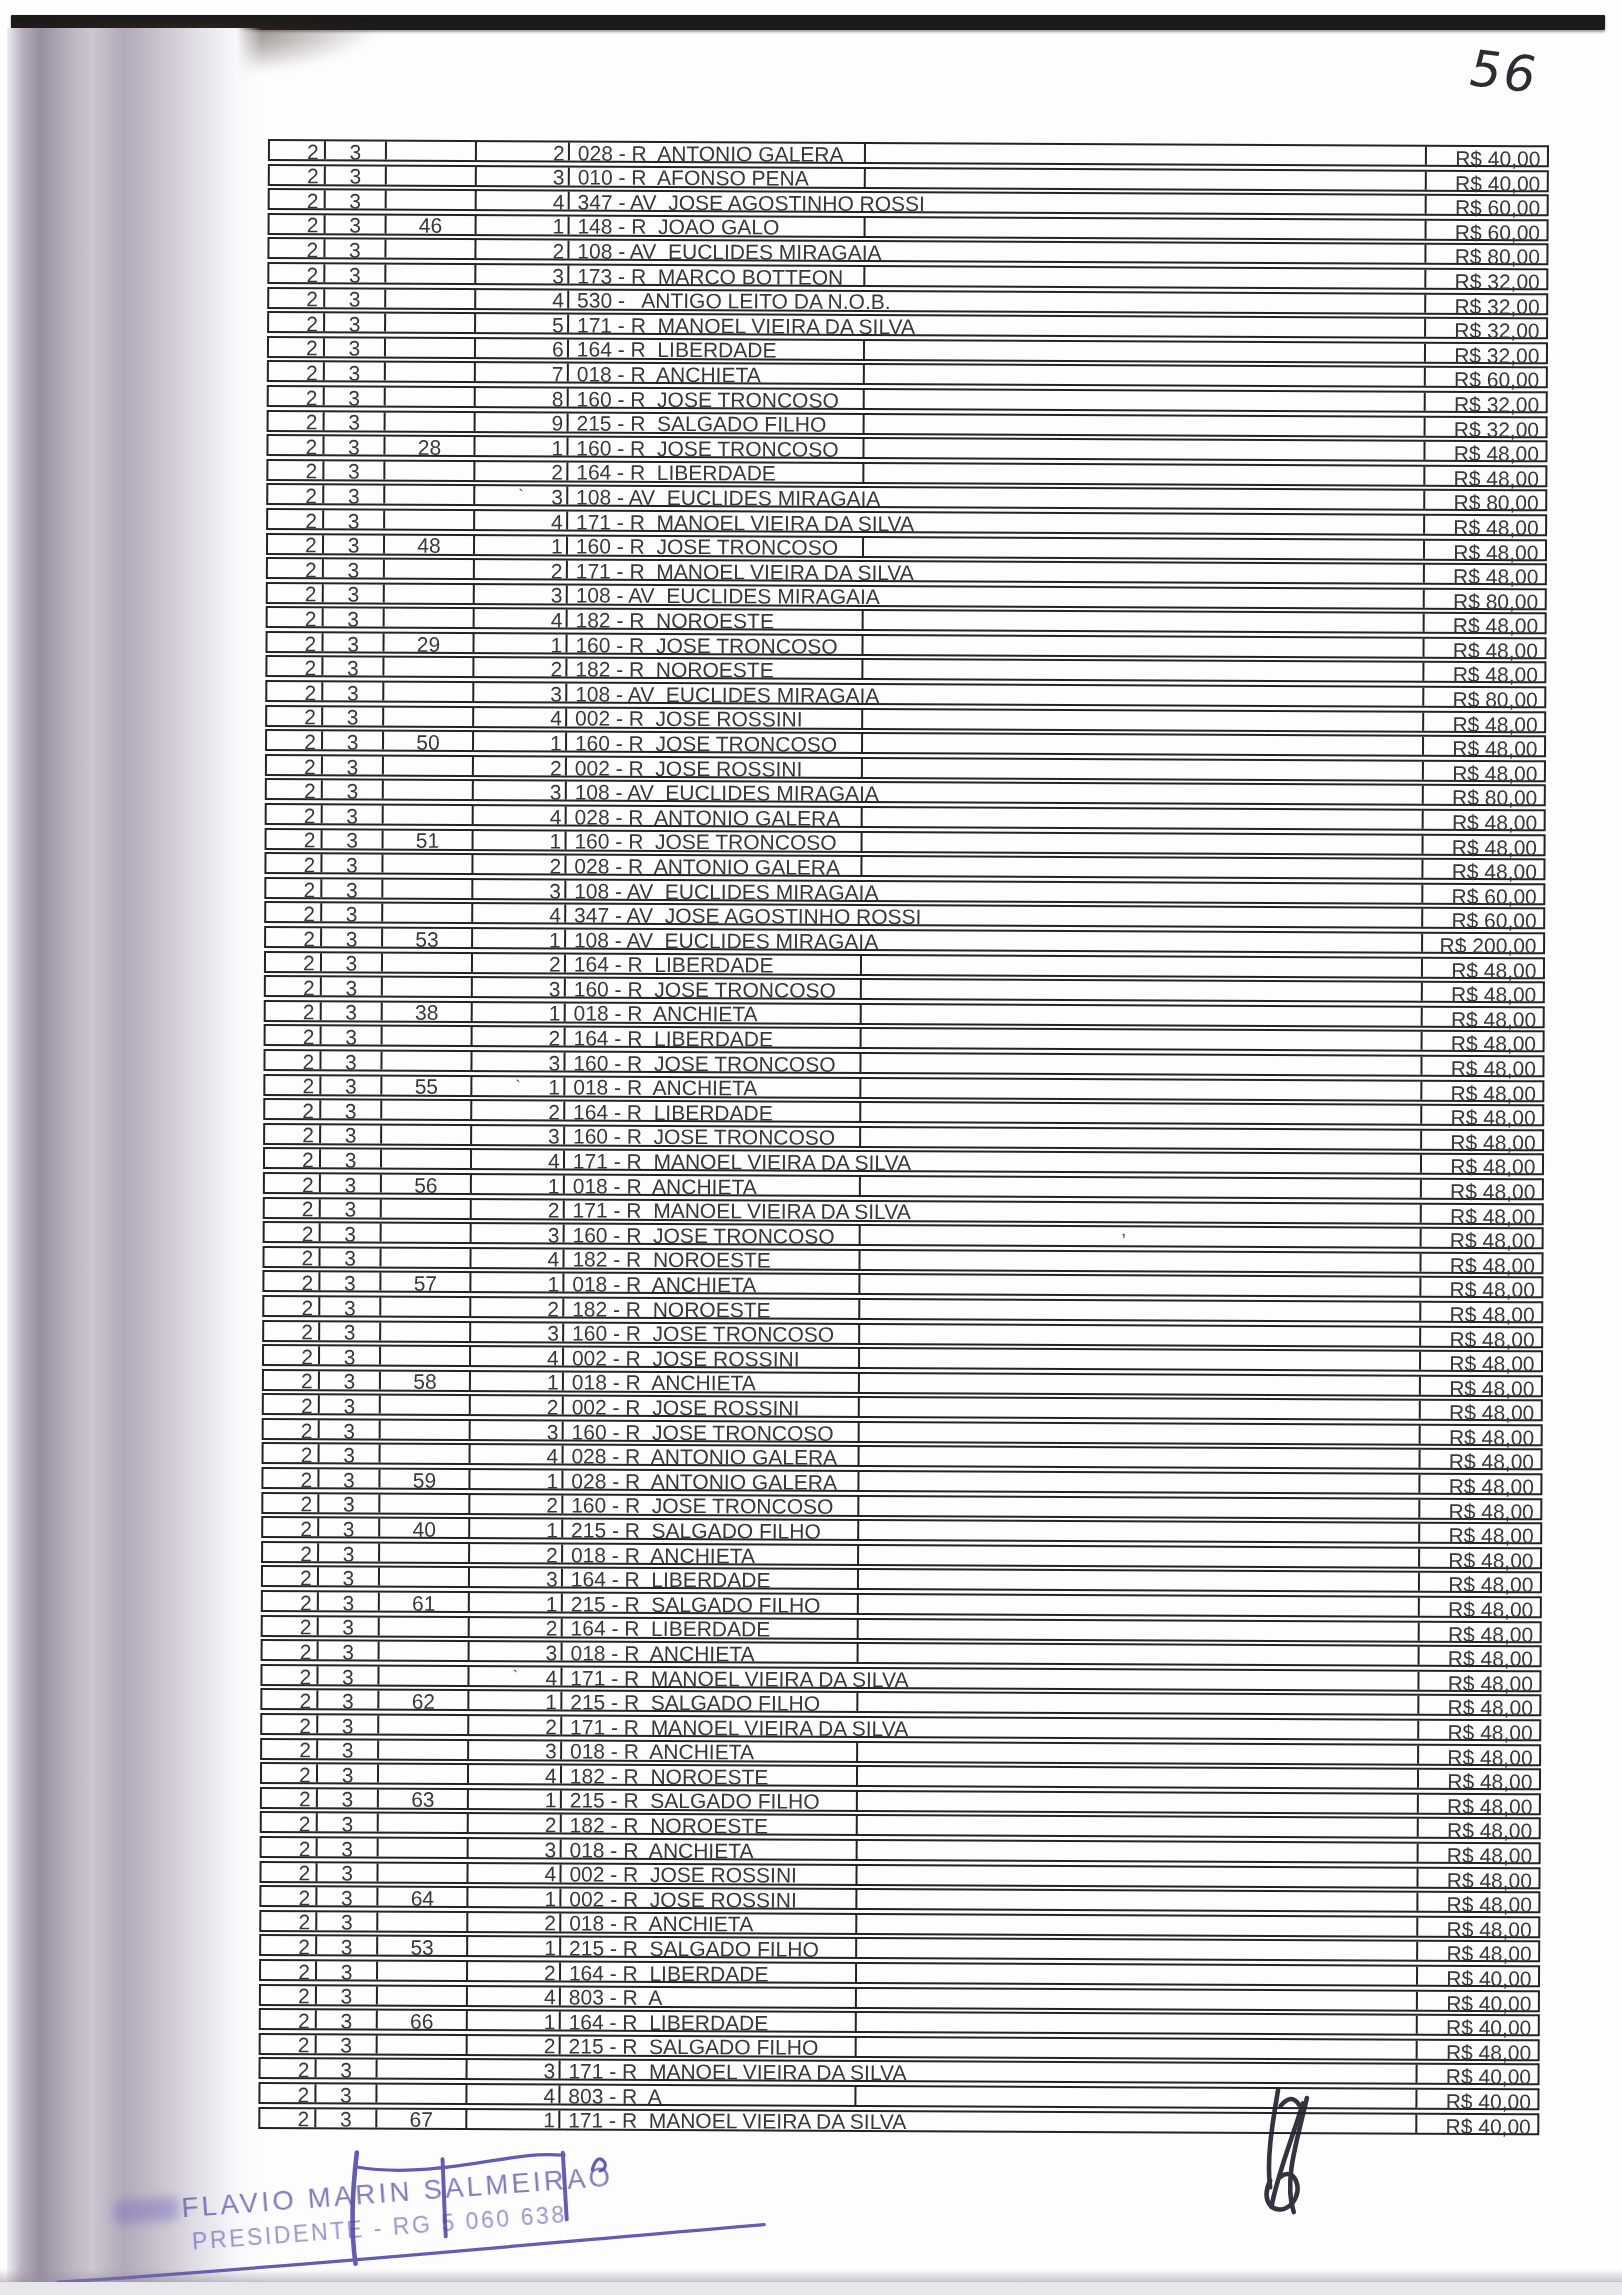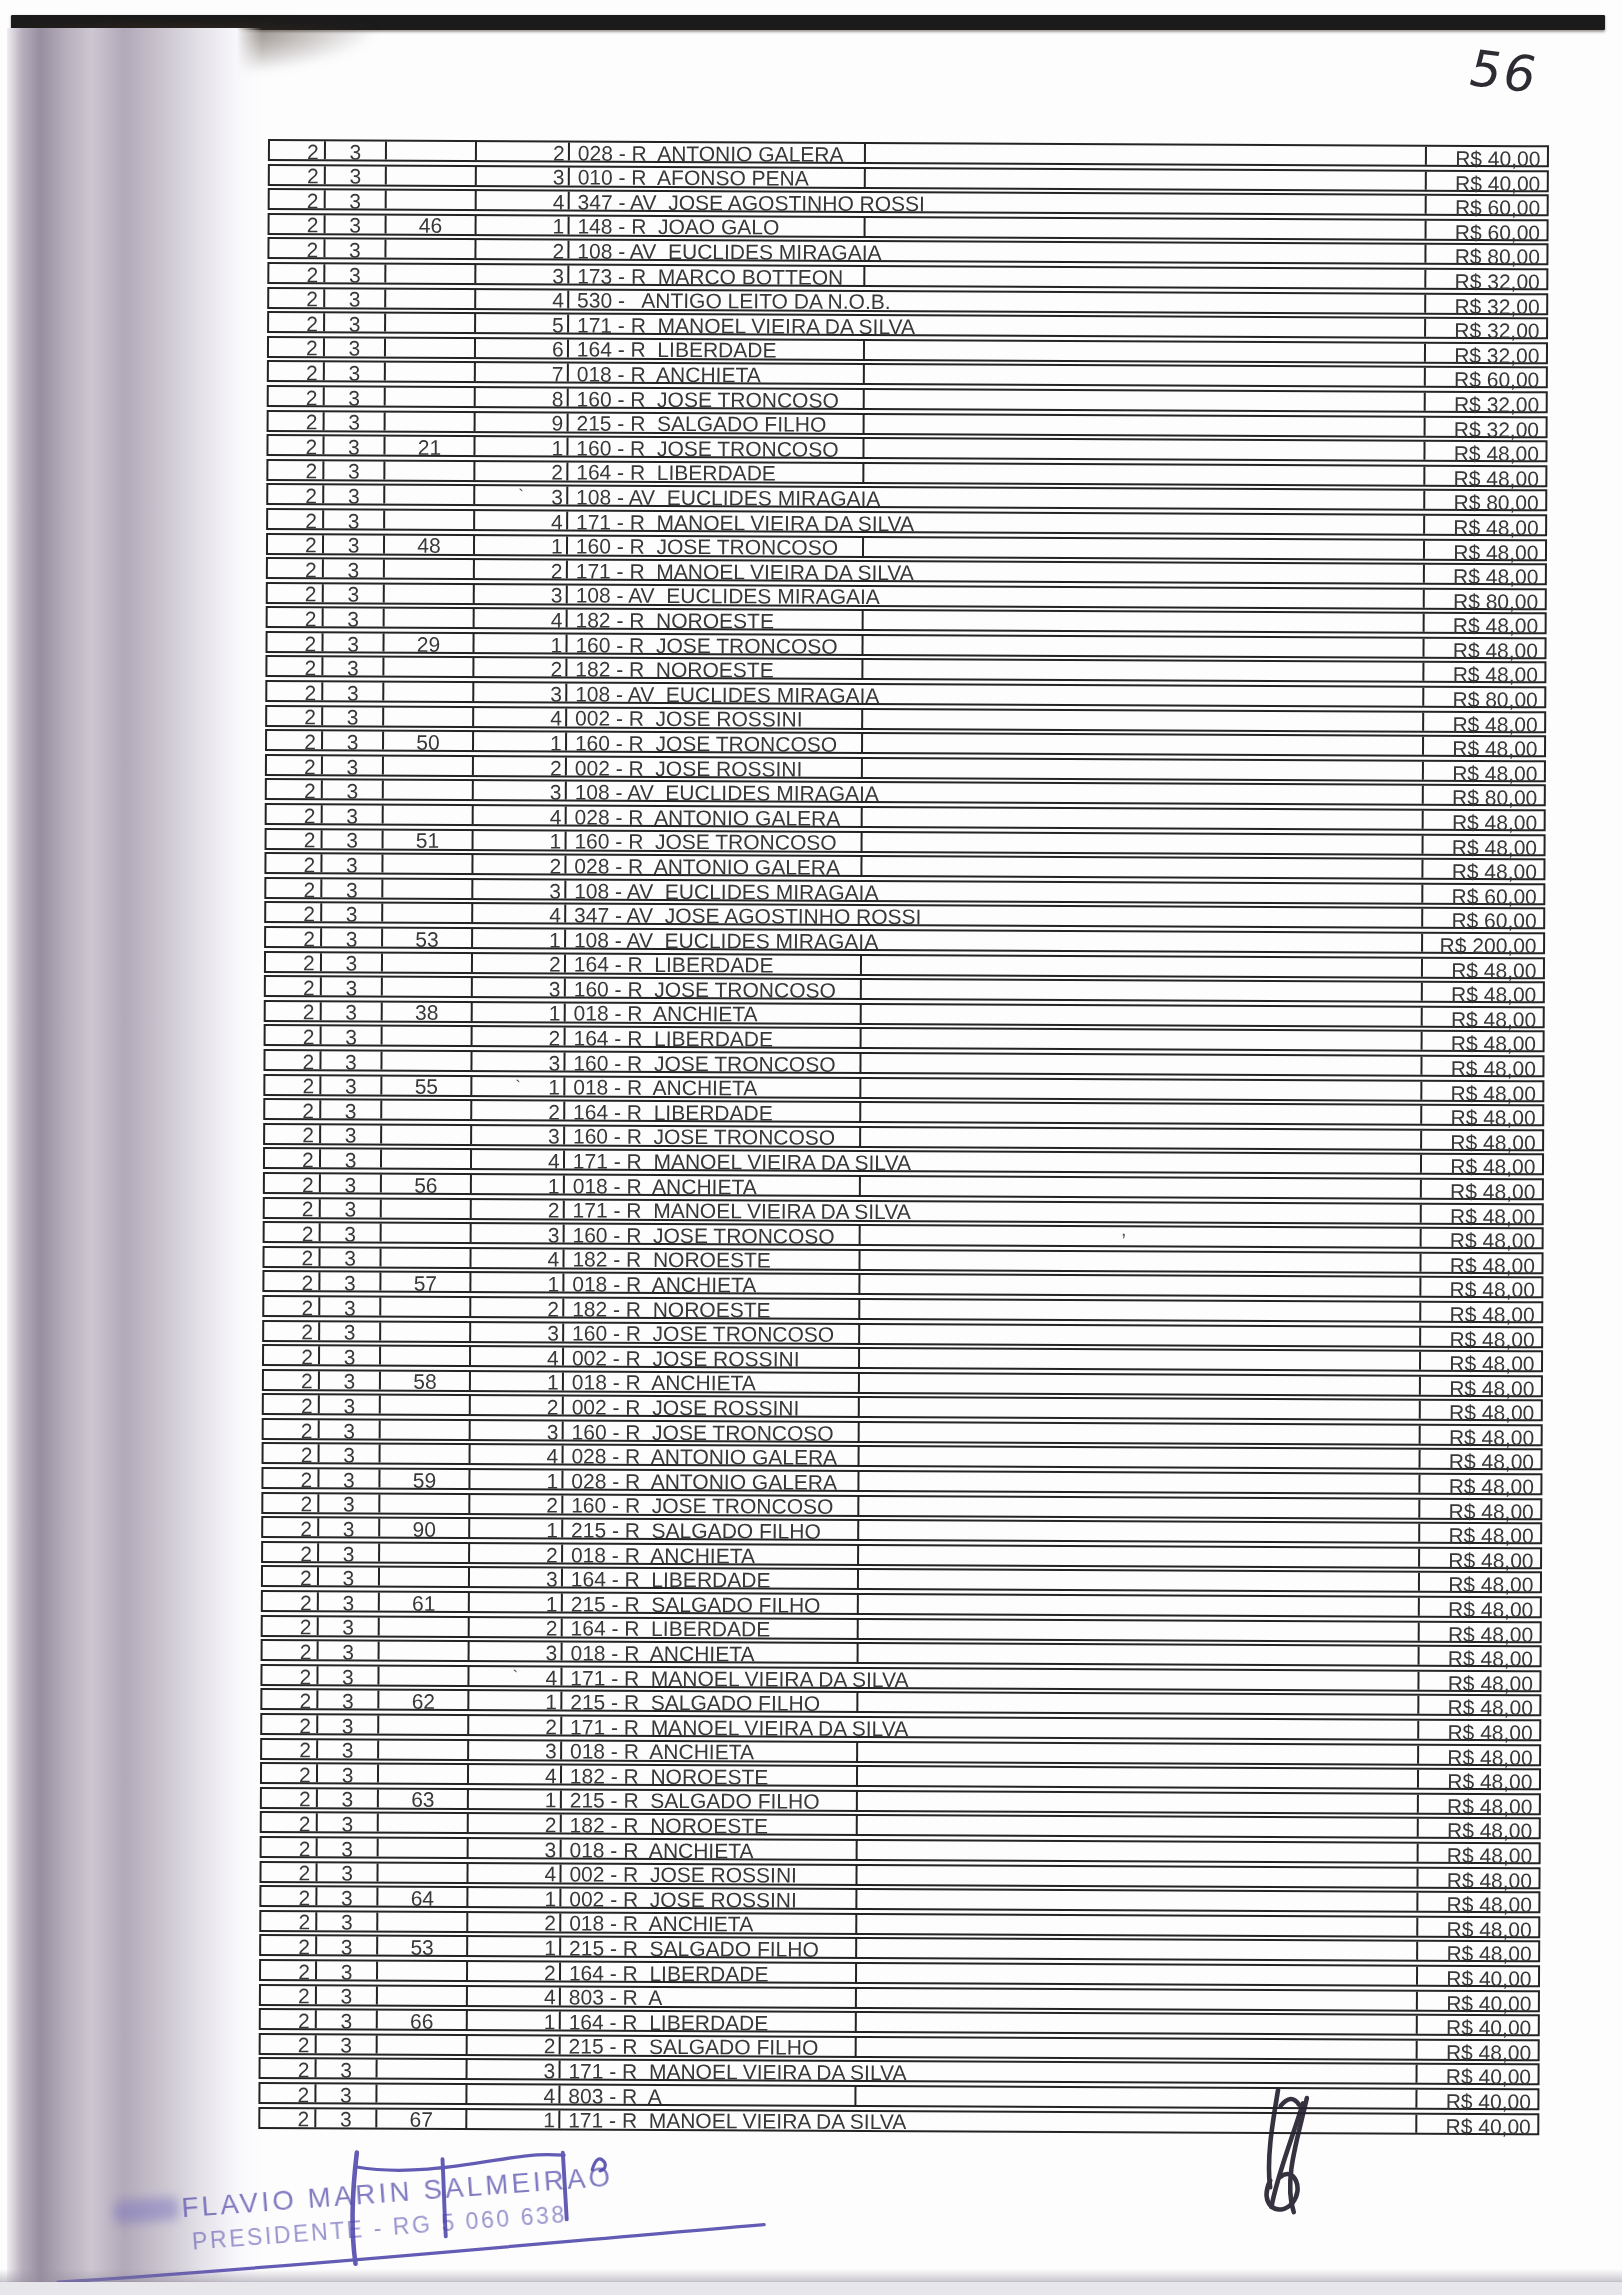--- a/index.html
+++ b/index.html
@@ -173,21 +173,21 @@
       <div class="c cb">3</div>
       <div class="c cg"></div>
       <div class="c cs"><span class="mark"></span><span>9</span></div>
       <div class="c caddr"><span class="divider"></span><span class="addr-text">215 - R  SALGADO FILHO</span></div>
       <div class="c cprice">R$ 32,00</div>
     </div>
 
     <div class="row">
       <div class="c ca">2</div>
       <div class="c cb">3</div>
-      <div class="c cg">21</div>
+      <div class="c cg">28</div>
       <div class="c cs"><span class="mark"></span><span>1</span></div>
       <div class="c caddr"><span class="divider"></span><span class="addr-text">160 - R  JOSE TRONCOSO</span></div>
       <div class="c cprice">R$ 48,00</div>
     </div>
 
     <div class="row">
       <div class="c ca">2</div>
       <div class="c cb">3</div>
       <div class="c cg"></div>
       <div class="c cs"><span class="mark"></span><span>2</span></div>
@@ -569,21 +569,21 @@
       <div class="c cb">3</div>
       <div class="c cg"></div>
       <div class="c cs"><span class="mark"></span><span>2</span></div>
       <div class="c caddr"><span class="divider"></span><span class="addr-text">160 - R  JOSE TRONCOSO</span></div>
       <div class="c cprice">R$ 48,00</div>
     </div>
 
     <div class="row">
       <div class="c ca">2</div>
       <div class="c cb">3</div>
-      <div class="c cg">90</div>
+      <div class="c cg">40</div>
       <div class="c cs"><span class="mark"></span><span>1</span></div>
       <div class="c caddr"><span class="divider"></span><span class="addr-text">215 - R  SALGADO FILHO</span></div>
       <div class="c cprice">R$ 48,00</div>
     </div>
 
     <div class="row">
       <div class="c ca">2</div>
       <div class="c cb">3</div>
       <div class="c cg"></div>
       <div class="c cs"><span class="mark"></span><span>2</span></div>

